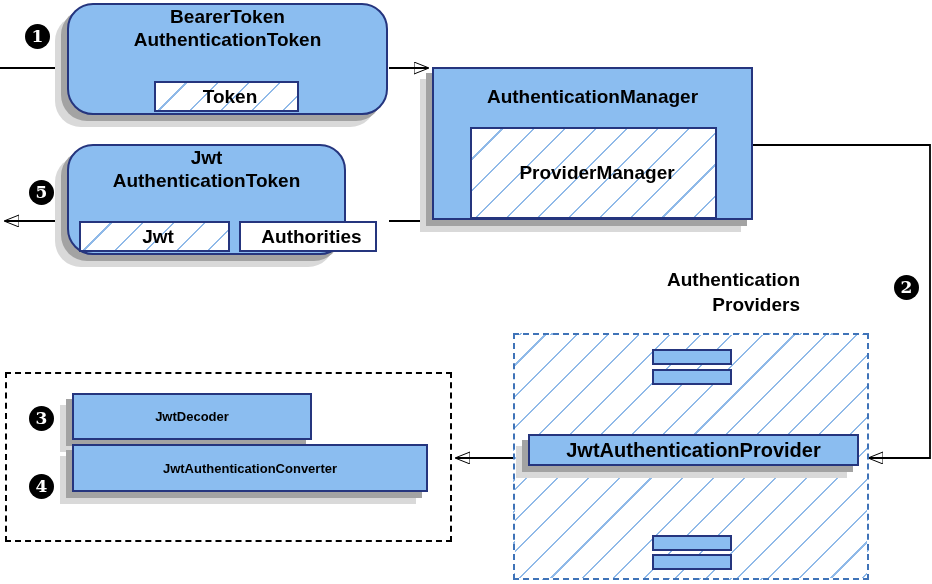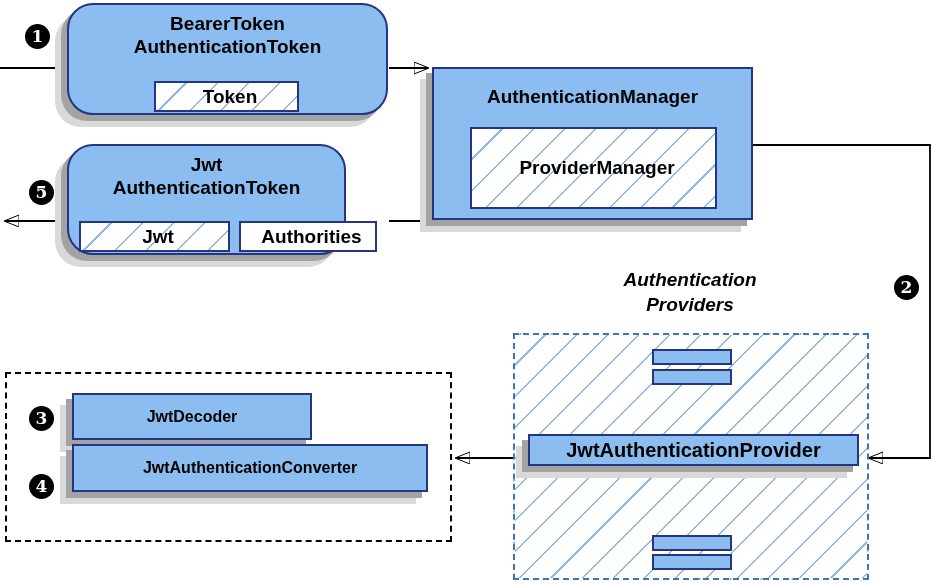--- a/index.html
+++ b/index.html
@@ -8,22 +8,22 @@
     font-family:"Liberation Sans",sans-serif;color:#000;overflow:hidden;
     font-weight:bold;
   }
   
   .node{
     position:absolute;background:#8bbdf0;border:2px solid #25357e;
     box-sizing:border-box;text-align:center;
     box-shadow:-6px 6px 0 #a3a3a3,-12px 12px 0 #d9d9d9;
   }
   .rounded{border-radius:26px;}
-  .node .title{font-size:19px;line-height:23px;padding-top:7px;}
-  .center-label{display:flex;align-items:center;justify-content:center;font-size:16px;}
+  .node .title{font-size:19px;line-height:23px;}
+  .center-label{display:flex;align-items:center;justify-content:center;font-size:13px;}
   
   .chip{
     position:absolute;box-sizing:border-box;border:2px solid #25357e;
     background-color:#ffffff;
     background-image:repeating-linear-gradient(135deg,transparent 0px,transparent 20.5px,#8fb9e8 20.5px,#8fb9e8 22px);
     display:flex;align-items:center;justify-content:center;font-size:19px;padding-left:7px;
   }
   .chip.plain{background-image:none;}
   
   .providers-group{
@@ -36,21 +36,21 @@
   }
   .mini-rect{
     position:absolute;box-sizing:border-box;background:#8bbdf0;border:2px solid #25357e;
   }
   
   .badge{
     position:absolute;width:25px;height:25px;border-radius:50%;
     background:#000;color:#fff;display:flex;align-items:center;justify-content:center;
     font-family:"DejaVu Serif",serif;font-size:17px;font-weight:bold;line-height:1;
   }
-  .free-label{position:absolute;text-align:center;font-size:19px;line-height:25px;font-style:italic;}
+  .free-label{position:absolute;text-align:right;font-size:19px;line-height:25px;}
   .overlay{position:absolute;left:0;top:0;pointer-events:none;}
   .overlay path{stroke:#000;fill:none;}
 </style>
 </head>
 <body>
 
 <div class="canvas">
 
   <svg class="overlay" width="932" height="584">
     <defs>
@@ -74,21 +74,21 @@
   <div class="node rounded" style="left:67px;top:3px;width:321px;height:112px;">
     <div class="title">
       <span style="display:block">BearerToken</span>
       <span style="display:block">AuthenticationToken</span>
     </div>
     <div class="chip" style="left:85px;top:76px;width:145px;height:31px;">Token</div>
   </div>
 
   <div class="node" style="left:432px;top:67px;width:321px;height:153px;">
     <div class="title" style="padding-top:16px;">AuthenticationManager</div>
-    <div class="chip" style="left:36px;top:58px;width:247px;height:82px;">ProviderManager</div>
+    <div class="chip" style="left:36px;top:58px;width:247px;height:92px;">ProviderManager</div>
   </div>
 
   <div class="node rounded" style="left:67px;top:144px;width:279px;height:111px;">
     <div class="title">
       <span style="display:block">Jwt</span>
       <span style="display:block">AuthenticationToken</span>
     </div>
     <div class="chip" style="left:10px;top:75px;width:151px;height:31px;">Jwt</div>
     <div class="chip plain" style="left:170px;top:75px;width:138px;height:31px;">Authorities</div>
   </div>

